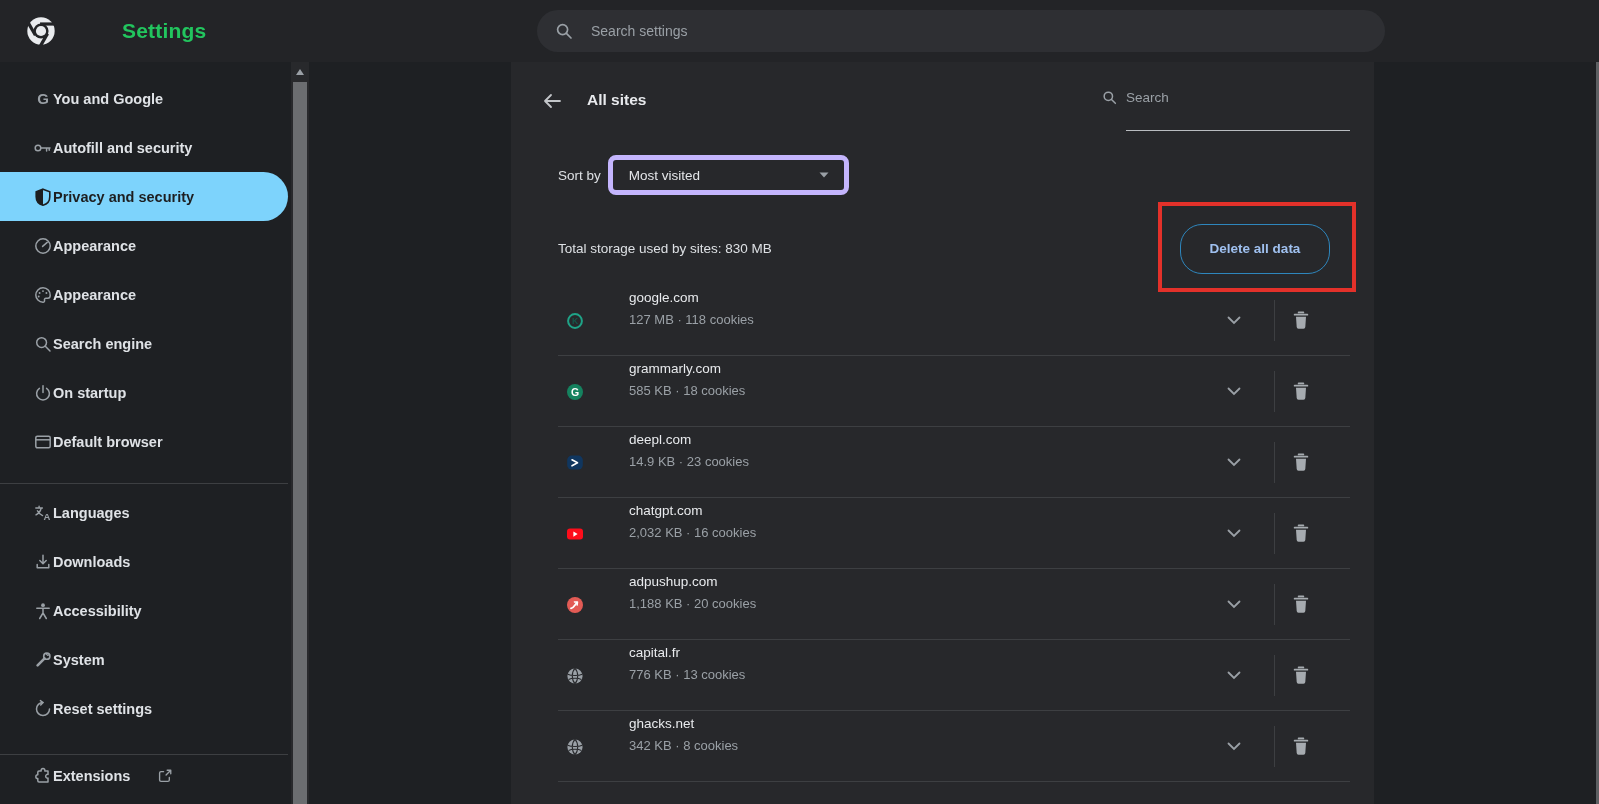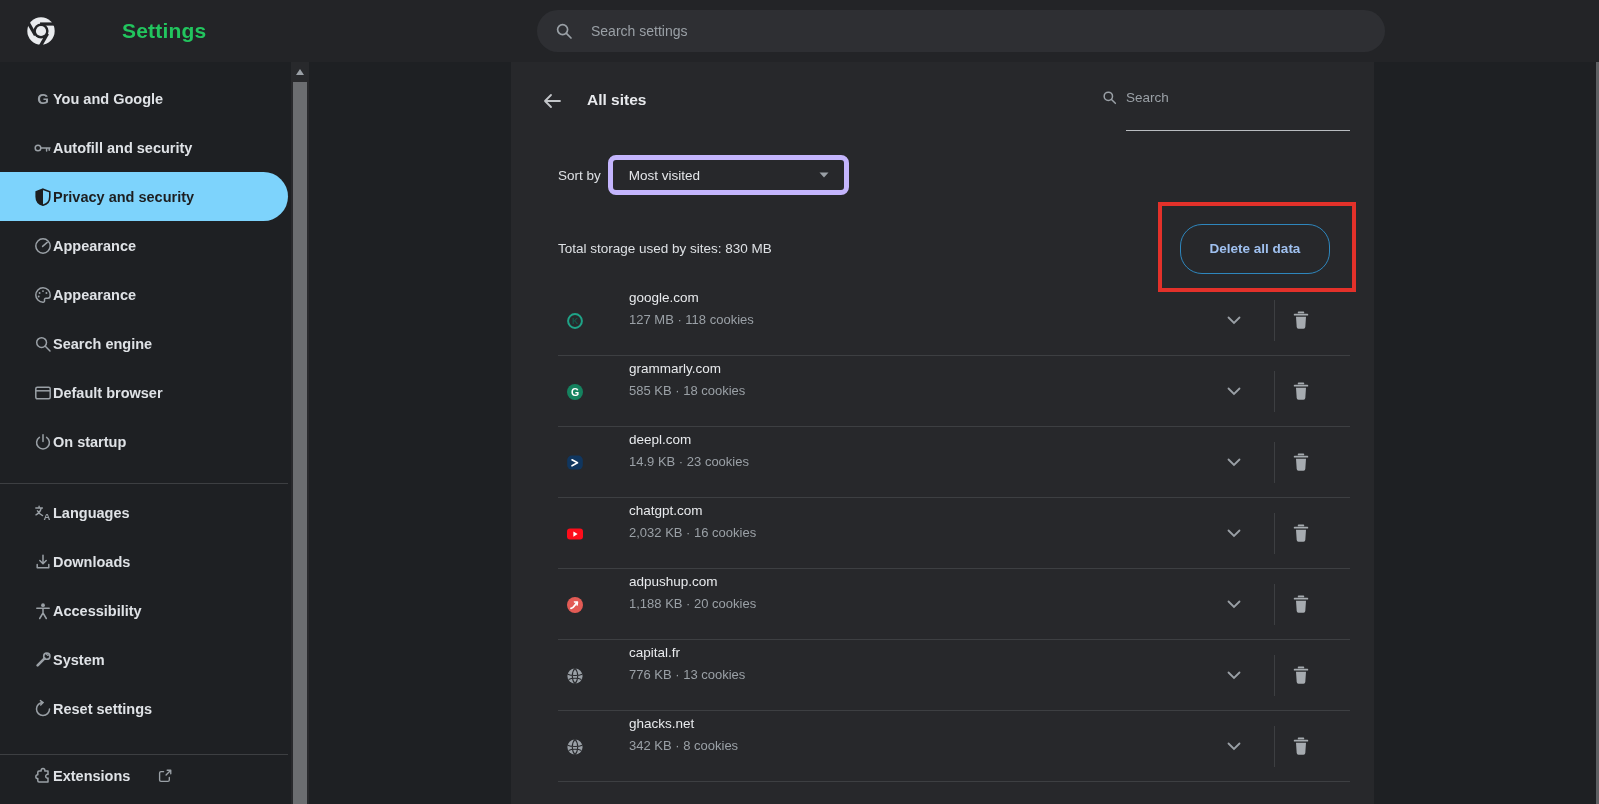--- a/index.html
+++ b/index.html
@@ -162,36 +162,36 @@
       <svg width="20" height="20" viewBox="0 0 20 20" fill="none" stroke="#9aa0a6" stroke-width="1.5" stroke-linecap="round">
         <circle cx="8.6" cy="8.6" r="4.9"></circle>
           <path d="M12.3 12.3 L17 17"></path>
       </svg>
     </span>
     <span class="nav-label">Search engine</span>
   </div>
 
   <div class="nav-item">
     <span class="nav-icon">
+      <svg width="20" height="20" viewBox="0 0 20 20" fill="none" stroke="#9aa0a6" stroke-width="1.5" stroke-linecap="round">
+        <path d="M10 2.8 V9.5"></path>
+          <path d="M6.4 5.3 a6.4 6.4 0 1 0 7.2 0"></path>
+      </svg>
+    </span>
+    <span class="nav-label">On startup</span>
+  </div>
+
+  <div class="nav-item">
+    <span class="nav-icon">
       <svg width="20" height="20" viewBox="0 0 20 20" fill="none" stroke="#9aa0a6" stroke-width="1.5">
         <rect x="2.8" y="4.2" width="14.4" height="11.6" rx="1.5"></rect>
           <path d="M2.8 7.8 H17.2"></path>
       </svg>
     </span>
     <span class="nav-label">Default browser</span>
-  </div>
-
-  <div class="nav-item">
-    <span class="nav-icon">
-      <svg width="20" height="20" viewBox="0 0 20 20" fill="none" stroke="#9aa0a6" stroke-width="1.5" stroke-linecap="round">
-        <path d="M10 2.8 V9.5"></path>
-          <path d="M6.4 5.3 a6.4 6.4 0 1 0 7.2 0"></path>
-      </svg>
-    </span>
-    <span class="nav-label">On startup</span>
   </div>
 
   <div class="nav-divider div1"></div>
 
   <div class="nav-item">
     <span class="nav-icon">
       <svg width="20" height="20" viewBox="0 0 20 20" fill="none" stroke="#9aa0a6" stroke-width="1.4" stroke-linecap="round">
         <path d="M2.8 5 H9.4 M6.1 3.2 V5 M8.2 5 C7.5 8.2 5.6 10.4 3 11.8 M4.4 7.8 c1.2 2.3 3 3.9 5.2 4.8"></path>
         <text x="14" y="17.2" font-size="9.5" font-weight="bold" fill="#9aa0a6" stroke="none" text-anchor="middle" font-family="Liberation Sans, sans-serif">A</text>
       </svg>

